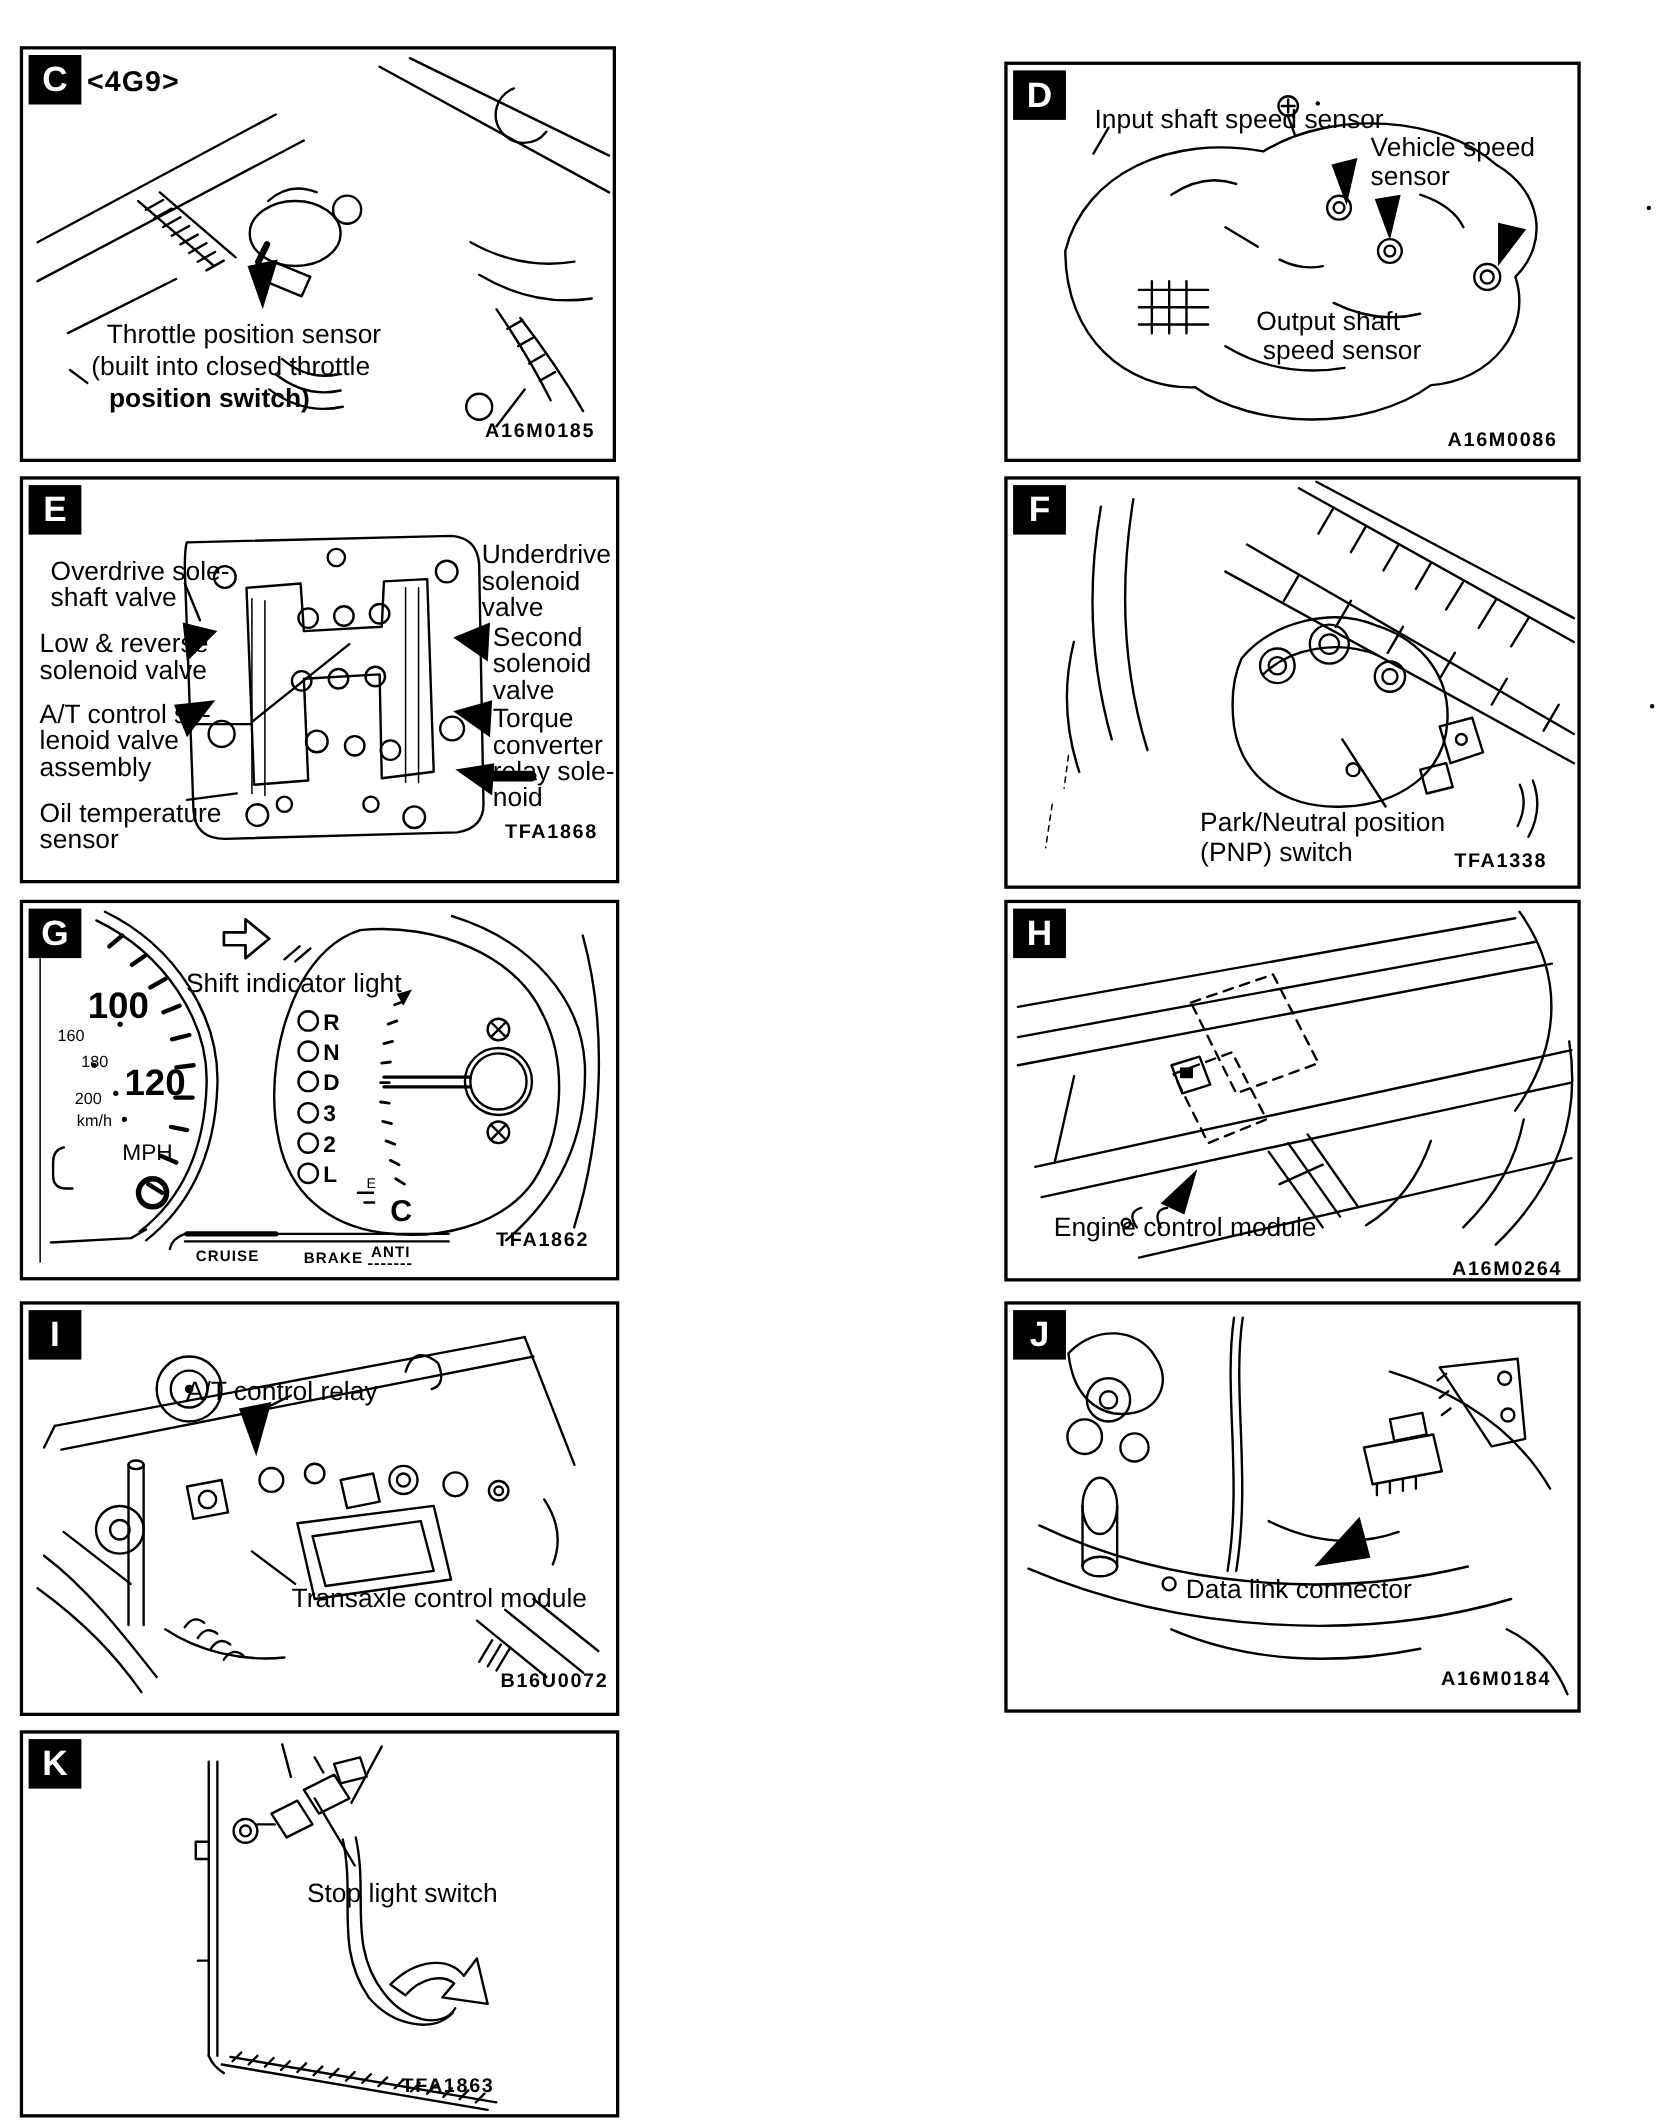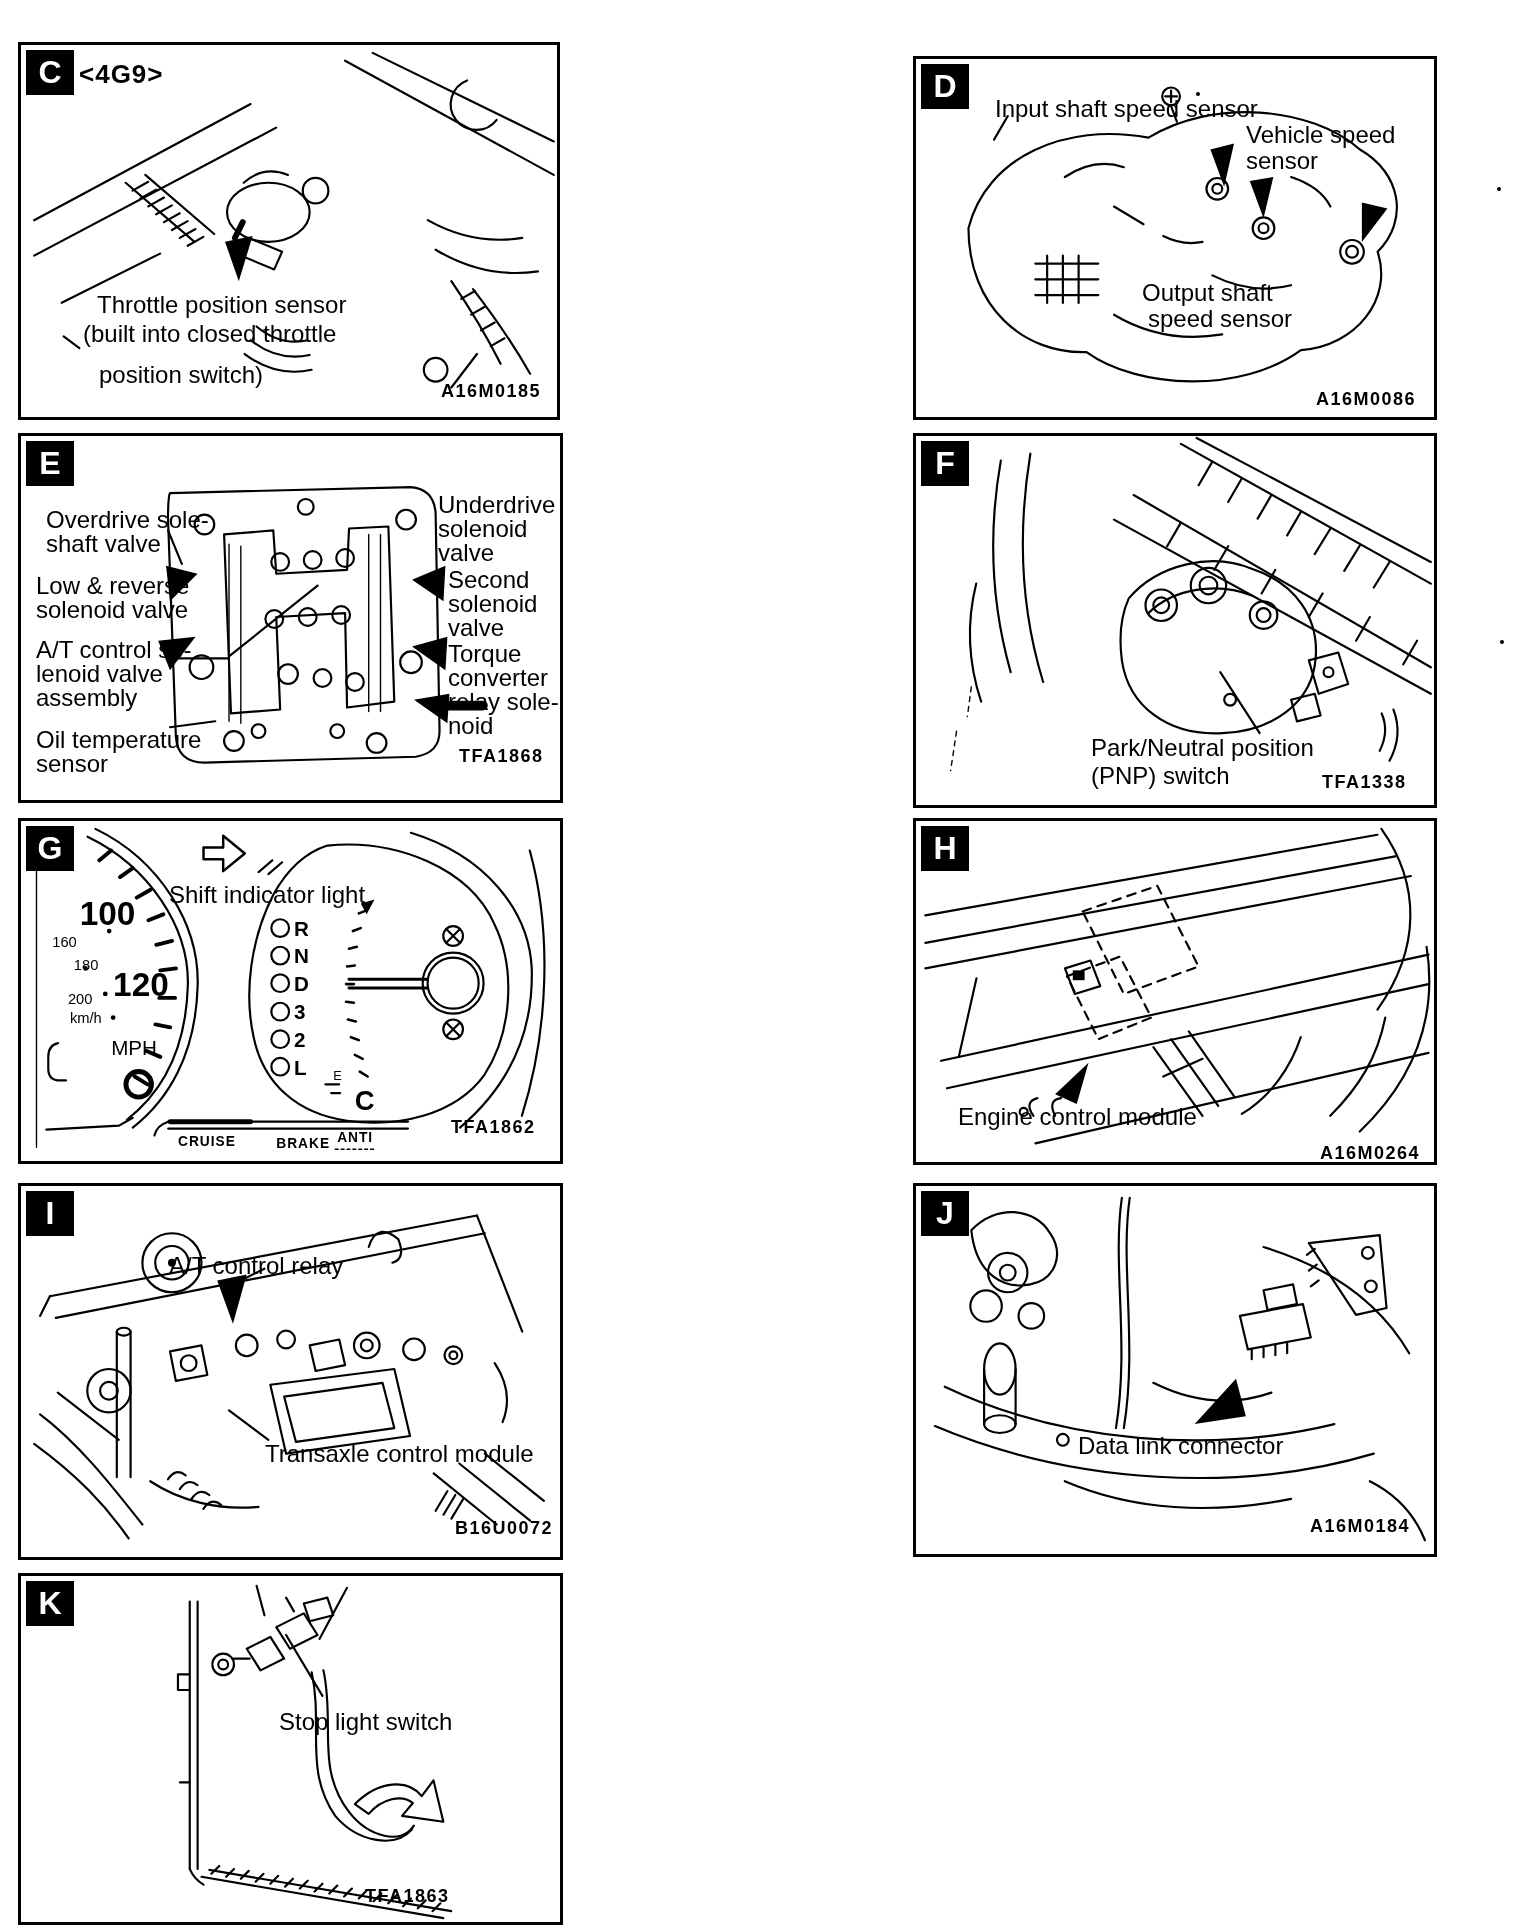--- a/index.html
+++ b/index.html
@@ -54,21 +54,21 @@
         <path d="M226,314 q32,24 68,16"></path>
       <circle cx="420" cy="330" r="12"></circle>
         <path d="M436,348 l26,-34"></path>
       <path d="M42,296 l16,12"></path>
       <polygon class="fill" points="206,200 234,194 220,240"></polygon>
       <line x1="216" y1="196" x2="224" y2="180" style="stroke-width:6;"></line>
     </svg>
     <span class="tag" style="left:58px;top:14px;">&lt;4G9&gt;</span>
     <span class="lbl" style="left:76px;top:246px;">Throttle position sensor</span>
     <span class="lbl" style="left:62px;top:275px;">(built into closed throttle</span>
-    <span class="lbl" style="left:78px;top:316px;">position switch)</span>
+    <span class="lbl" style="left:78px;top:304px;font-weight:bold;">position switch)</span>
     <span class="code" style="left:420px;top:336px;">A16M0185</span>
   </div>
 
   <div class="panel" style="left:913px;top:56px;width:524px;height:364px;">
     <div class="plabel">D</div>
     <svg class="art" viewBox="0 0 524 364">
       <path d="M52,172 C70,100 150,64 235,80 C300,40 400,48 450,92 C492,116 500,164 468,196 C484,244 446,292 390,296 C330,340 225,336 172,298 C108,300 52,252 52,172 Z"></path>
       <circle cx="258" cy="38" r="9"></circle>
         <path d="M252,38 h12 M258,32 v12"></path>
         <path d="M258,48 l6,16"></path>

